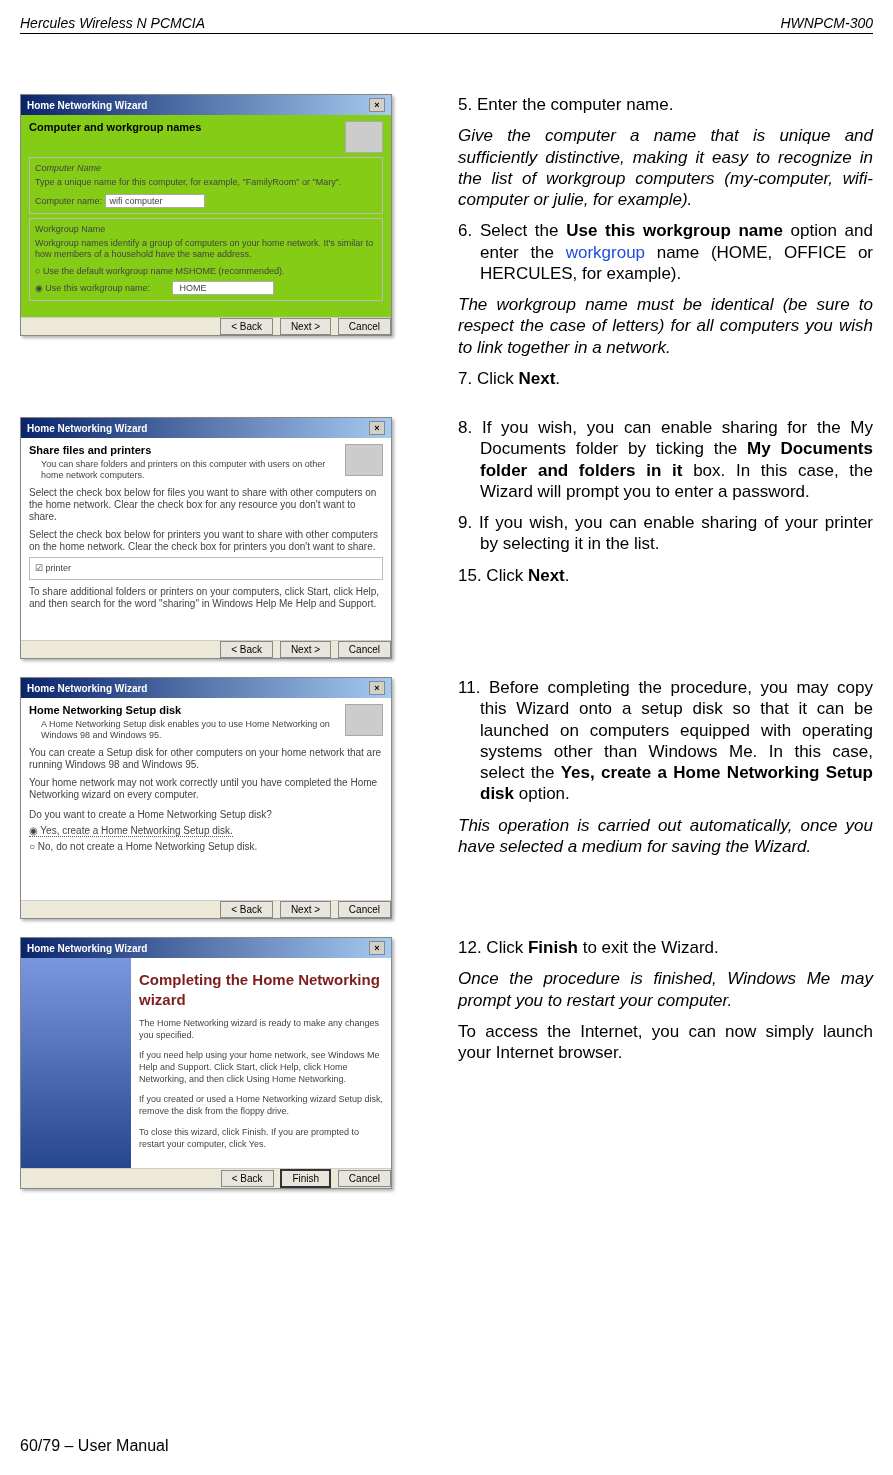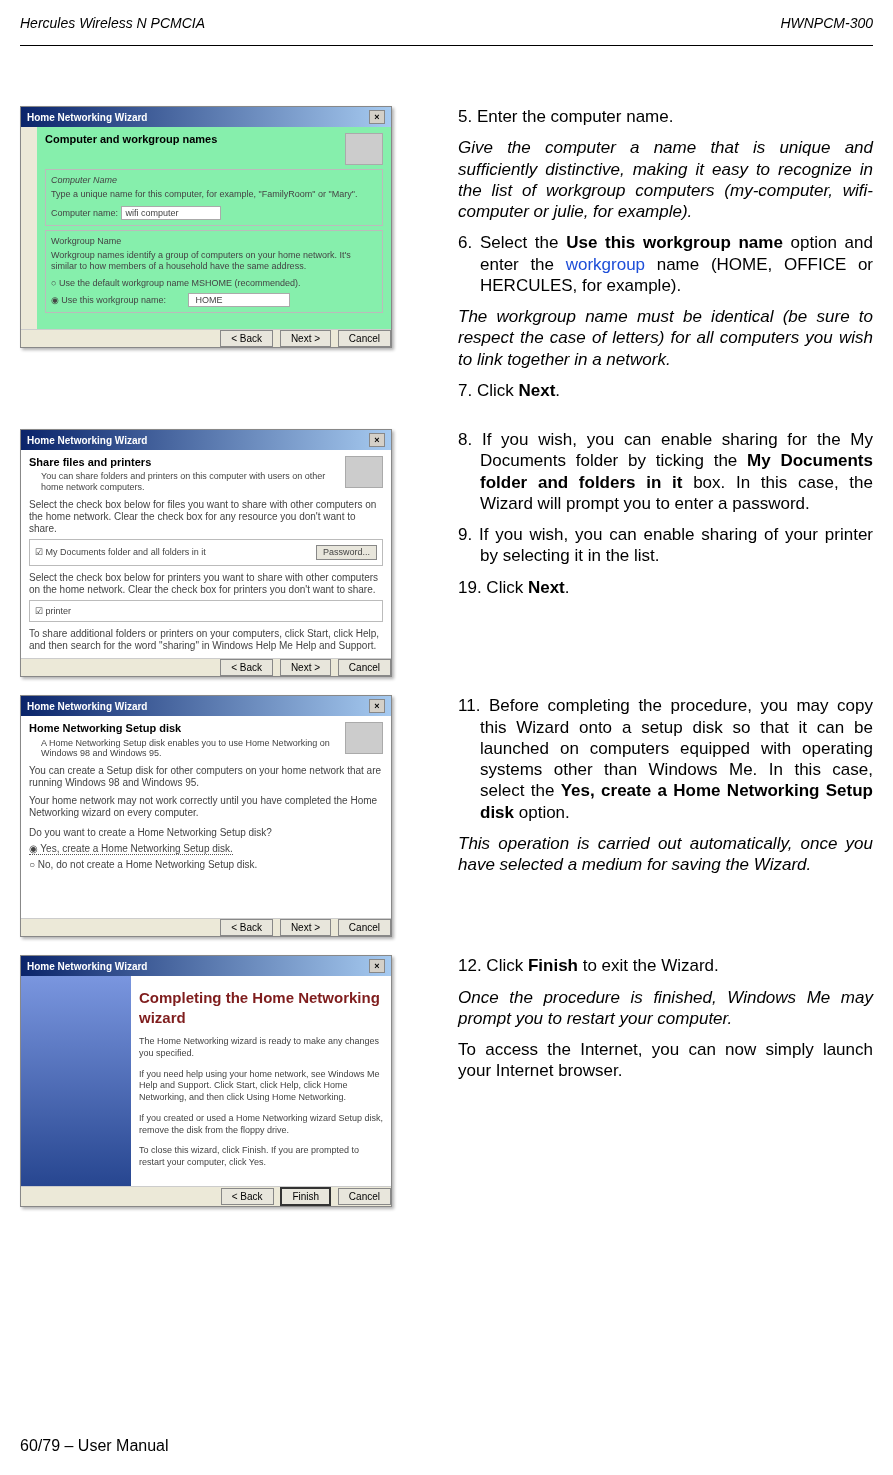--- a/index.html
+++ b/index.html
@@ -15,21 +15,21 @@
     padding: 15px 20px 20px 20px;
     box-sizing: border-box;
     position: relative;
   }
   .header {
     display: flex;
     justify-content: space-between;
     font-style: italic;
     font-size: 14px;
     border-bottom: 1px solid #000;
-    padding-bottom: 14px;
+    padding-bottom: 2px;
     margin-bottom: 60px;
   }
   .columns {
     display: flex;
     flex-direction: column;
   }
   .section {
     display: flex;
     flex-direction: row;
     align-items: flex-start;
@@ -177,21 +177,21 @@
 
   <div class="columns">
 
     <div class="section">
       <div class="left">
         <div class="dialog">
           <div class="titlebar">
             <span>Home Networking Wizard</span>
             <span class="closebox">×</span>
           </div>
-          <div class="dlg-body" style="background:#86efac;margin-left:16px;">
+          <div class="dlg-body" style="background:#84cc16;">
             <div class="icon-img"></div>
             <div class="title">Computer and workgroup names</div>
             <div style="clear:both;"></div>
             <div class="groupbox">
               <div style="font-weight:normal; margin-bottom:3px;font-style:italic;">Computer Name</div>
               <div>Type a unique name for this computer, for example, "FamilyRoom" or "Mary".</div>
               <div style="margin-top:6px;">
                 <span>Computer name:</span>
                 <span class="inputline">wifi computer</span>
               </div>
@@ -233,44 +233,40 @@
         <div class="dialog">
           <div class="titlebar">
             <span>Home Networking Wizard</span>
             <span class="closebox">×</span>
           </div>
           <div class="dlg-body" style="background:#fff;">
             <div class="icon-img"></div>
             <div class="title">Share files and printers</div>
             <div class="sub">You can share folders and printers on this computer with users on other home network computers.</div>
             <div style="clear:both; margin-top:6px;">Select the check box below for files you want to share with other computers on the home network. Clear the check box for any resource you don't want to share.</div>
-            <div class="groupbox" style="display:flex; justify-content:space-between; align-items:center;">
-              <span class="check">My Documents folder and all folders in it</span>
-              <span class="btn" style="font-size:9px; padding:1px 6px;">Password...</span>
-            </div>
             <div style="margin-top:6px;">Select the check box below for printers you want to share with other computers on the home network. Clear the check box for printers you don't want to share.</div>
             <div class="groupbox">
               <span class="check">printer</span>
             </div>
             <div style="margin-top:6px;">To share additional folders or printers on your computers, click Start, click Help, and then search for the word "sharing" in Windows Help Me Help and Support.</div>
           </div>
           <div class="dlg-buttons">
             <span class="btn">&lt; Back</span>
             <span class="btn">Next &gt;</span>
             <span class="btn">Cancel</span>
           </div>
         </div>
       </div>
       <div class="right">
         <p class="indent">
           <span>8.  If you wish, you can enable sharing for the My Documents folder by ticking the </span><span class="b">My Documents folder and folders in it</span><span> box.  In this case, the Wizard will prompt you to enter a password.</span>
         </p>
         <p class="indent">9.  If you wish, you can enable sharing of your printer by selecting it in the list.</p>
         <p class="indent">
-          <span>19. Click </span><span class="b">Next</span><span>.</span>
+          <span>15. Click </span><span class="b">Next</span><span>.</span>
         </p>
       </div>
     </div>
 
     <div class="section">
       <div class="left">
         <div class="dialog">
           <div class="titlebar">
             <span>Home Networking Wizard</span>
             <span class="closebox">×</span>

